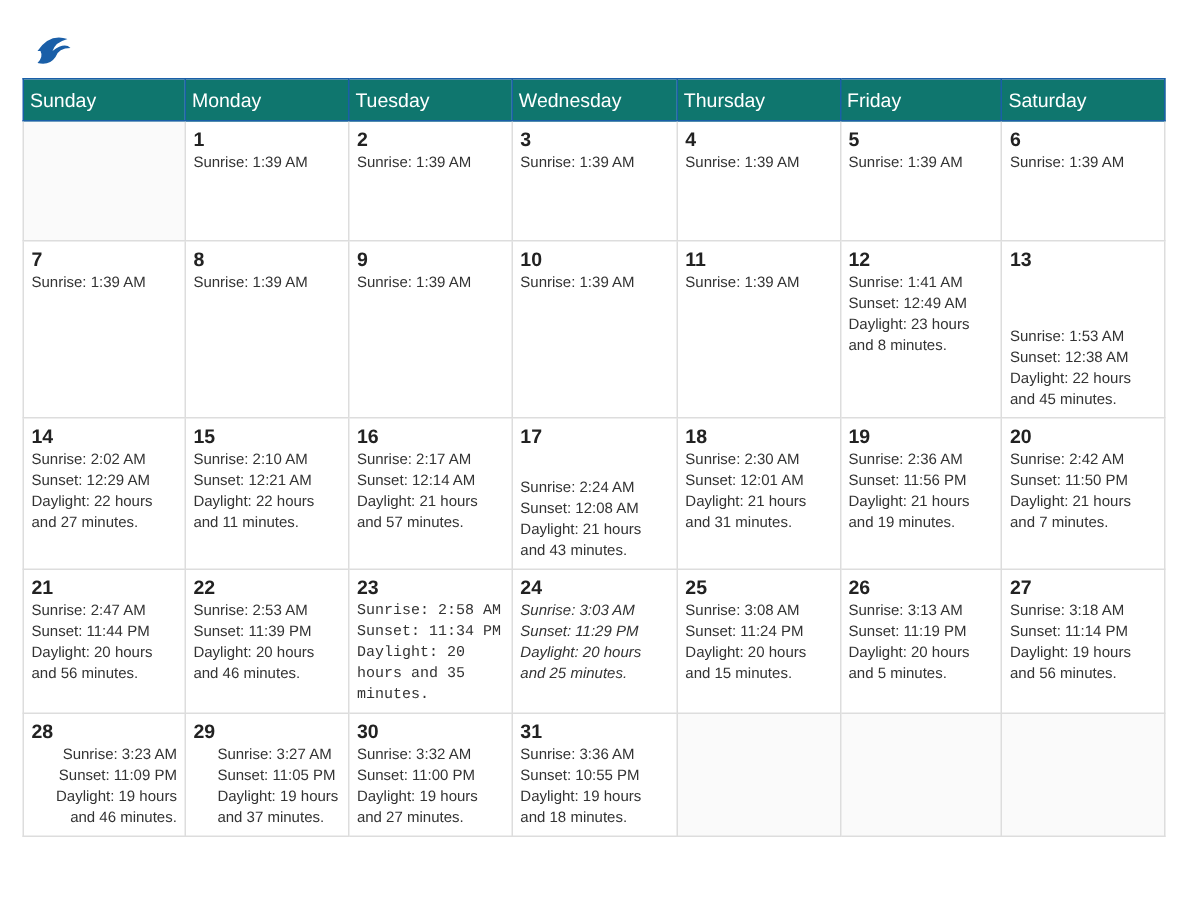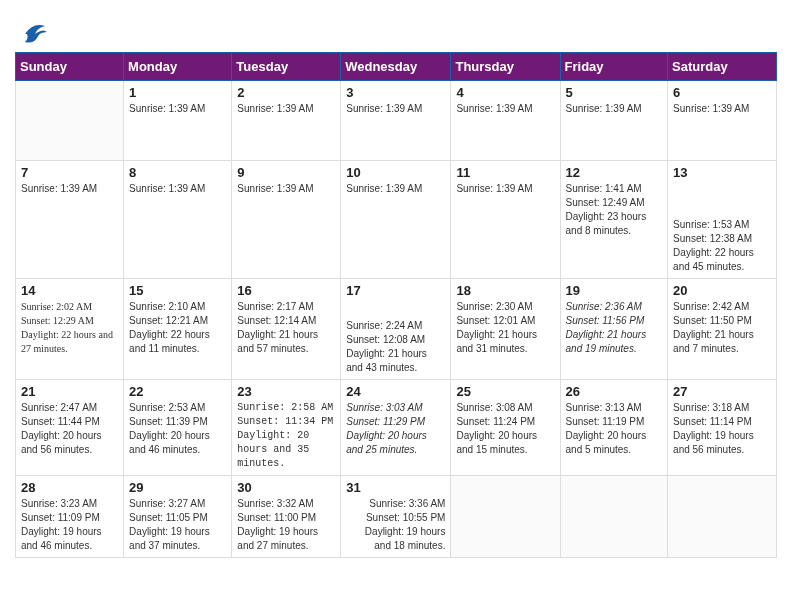--- a/index.html
+++ b/index.html
@@ -34,24 +34,24 @@
     .location {
       font-size: 16px;
       color: #444;
     }
     .calendar {
       width: 100%;
       border-collapse: collapse;
       border: 1px solid #ccc;
     }
     .calendar th {
-      background-color: #701a75;
+      background-color: #0f766e;
       color: #fff;
       font-size: 13px;
-      font-weight: bold;
+      font-weight: normal;
       padding: 6px 4px;
       text-align: left;
       border: 1px solid #1a5fa8;
     }
     .calendar td {
       vertical-align: top;
       padding: 4px 5px;
       border: 1px solid #ddd;
       font-size: 10.5px;
       color: #333;
@@ -170,21 +170,21 @@
         <td>
           <span class="day-num">13</span>
           <div class="day-info" style="white-space: pre-line; margin-top: 38px;">Sunrise: 1:53 AM
 Sunset: 12:38 AM
 Daylight: 22 hours and 45 minutes.</div>
         </td>
       </tr>
       <tr>
         <td>
           <span class="day-num">14</span>
-          <div class="day-info" style="white-space: pre-line; font-family: Liberation Serif, serif;">Sunrise: 2:02 AM
+          <div class="day-info" style="white-space: pre-line;">Sunrise: 2:02 AM
 Sunset: 12:29 AM
 Daylight: 22 hours and 27 minutes.</div>
         </td>
         <td>
           <span class="day-num">15</span>
           <div class="day-info" style="white-space: pre-line;">Sunrise: 2:10 AM
 Sunset: 12:21 AM
 Daylight: 22 hours and 11 minutes.</div>
         </td>
         <td>
@@ -200,21 +200,21 @@
 Daylight: 21 hours and 43 minutes.</div>
         </td>
         <td>
           <span class="day-num">18</span>
           <div class="day-info" style="white-space: pre-line;">Sunrise: 2:30 AM
 Sunset: 12:01 AM
 Daylight: 21 hours and 31 minutes.</div>
         </td>
         <td>
           <span class="day-num">19</span>
-          <div class="day-info" style="white-space: pre-line; font-style: italic;">Sunrise: 2:36 AM
+          <div class="day-info" style="white-space: pre-line;">Sunrise: 2:36 AM
 Sunset: 11:56 PM
 Daylight: 21 hours and 19 minutes.</div>
         </td>
         <td>
           <span class="day-num">20</span>
           <div class="day-info" style="white-space: pre-line;">Sunrise: 2:42 AM
 Sunset: 11:50 PM
 Daylight: 21 hours and 7 minutes.</div>
         </td>
       </tr>
@@ -258,39 +258,39 @@
         <td>
           <span class="day-num">27</span>
           <div class="day-info" style="white-space: pre-line;">Sunrise: 3:18 AM
 Sunset: 11:14 PM
 Daylight: 19 hours and 56 minutes.</div>
         </td>
       </tr>
       <tr>
         <td>
           <span class="day-num">28</span>
-          <div class="day-info" style="white-space: pre-line;">Sunrise: 3:23 AM
+          <div class="day-info" style="white-space: pre-line; text-align: right;">Sunrise: 3:23 AM
 Sunset: 11:09 PM
 Daylight: 19 hours and 46 minutes.</div>
         </td>
         <td>
           <span class="day-num">29</span>
-          <div class="day-info" style="white-space: pre-line;">Sunrise: 3:27 AM
+          <div class="day-info" style="white-space: pre-line; margin-left: 16px;">Sunrise: 3:27 AM
 Sunset: 11:05 PM
 Daylight: 19 hours and 37 minutes.</div>
         </td>
         <td>
           <span class="day-num">30</span>
           <div class="day-info" style="white-space: pre-line;">Sunrise: 3:32 AM
 Sunset: 11:00 PM
 Daylight: 19 hours and 27 minutes.</div>
         </td>
         <td>
           <span class="day-num">31</span>
-          <div class="day-info" style="white-space: pre-line; text-align: right;">Sunrise: 3:36 AM
+          <div class="day-info" style="white-space: pre-line;">Sunrise: 3:36 AM
 Sunset: 10:55 PM
 Daylight: 19 hours and 18 minutes.</div>
         </td>
         <td class="empty-cell"></td>
         <td class="empty-cell"></td>
         <td class="empty-cell"></td>
       </tr>
     </tbody>
 </table>
 

